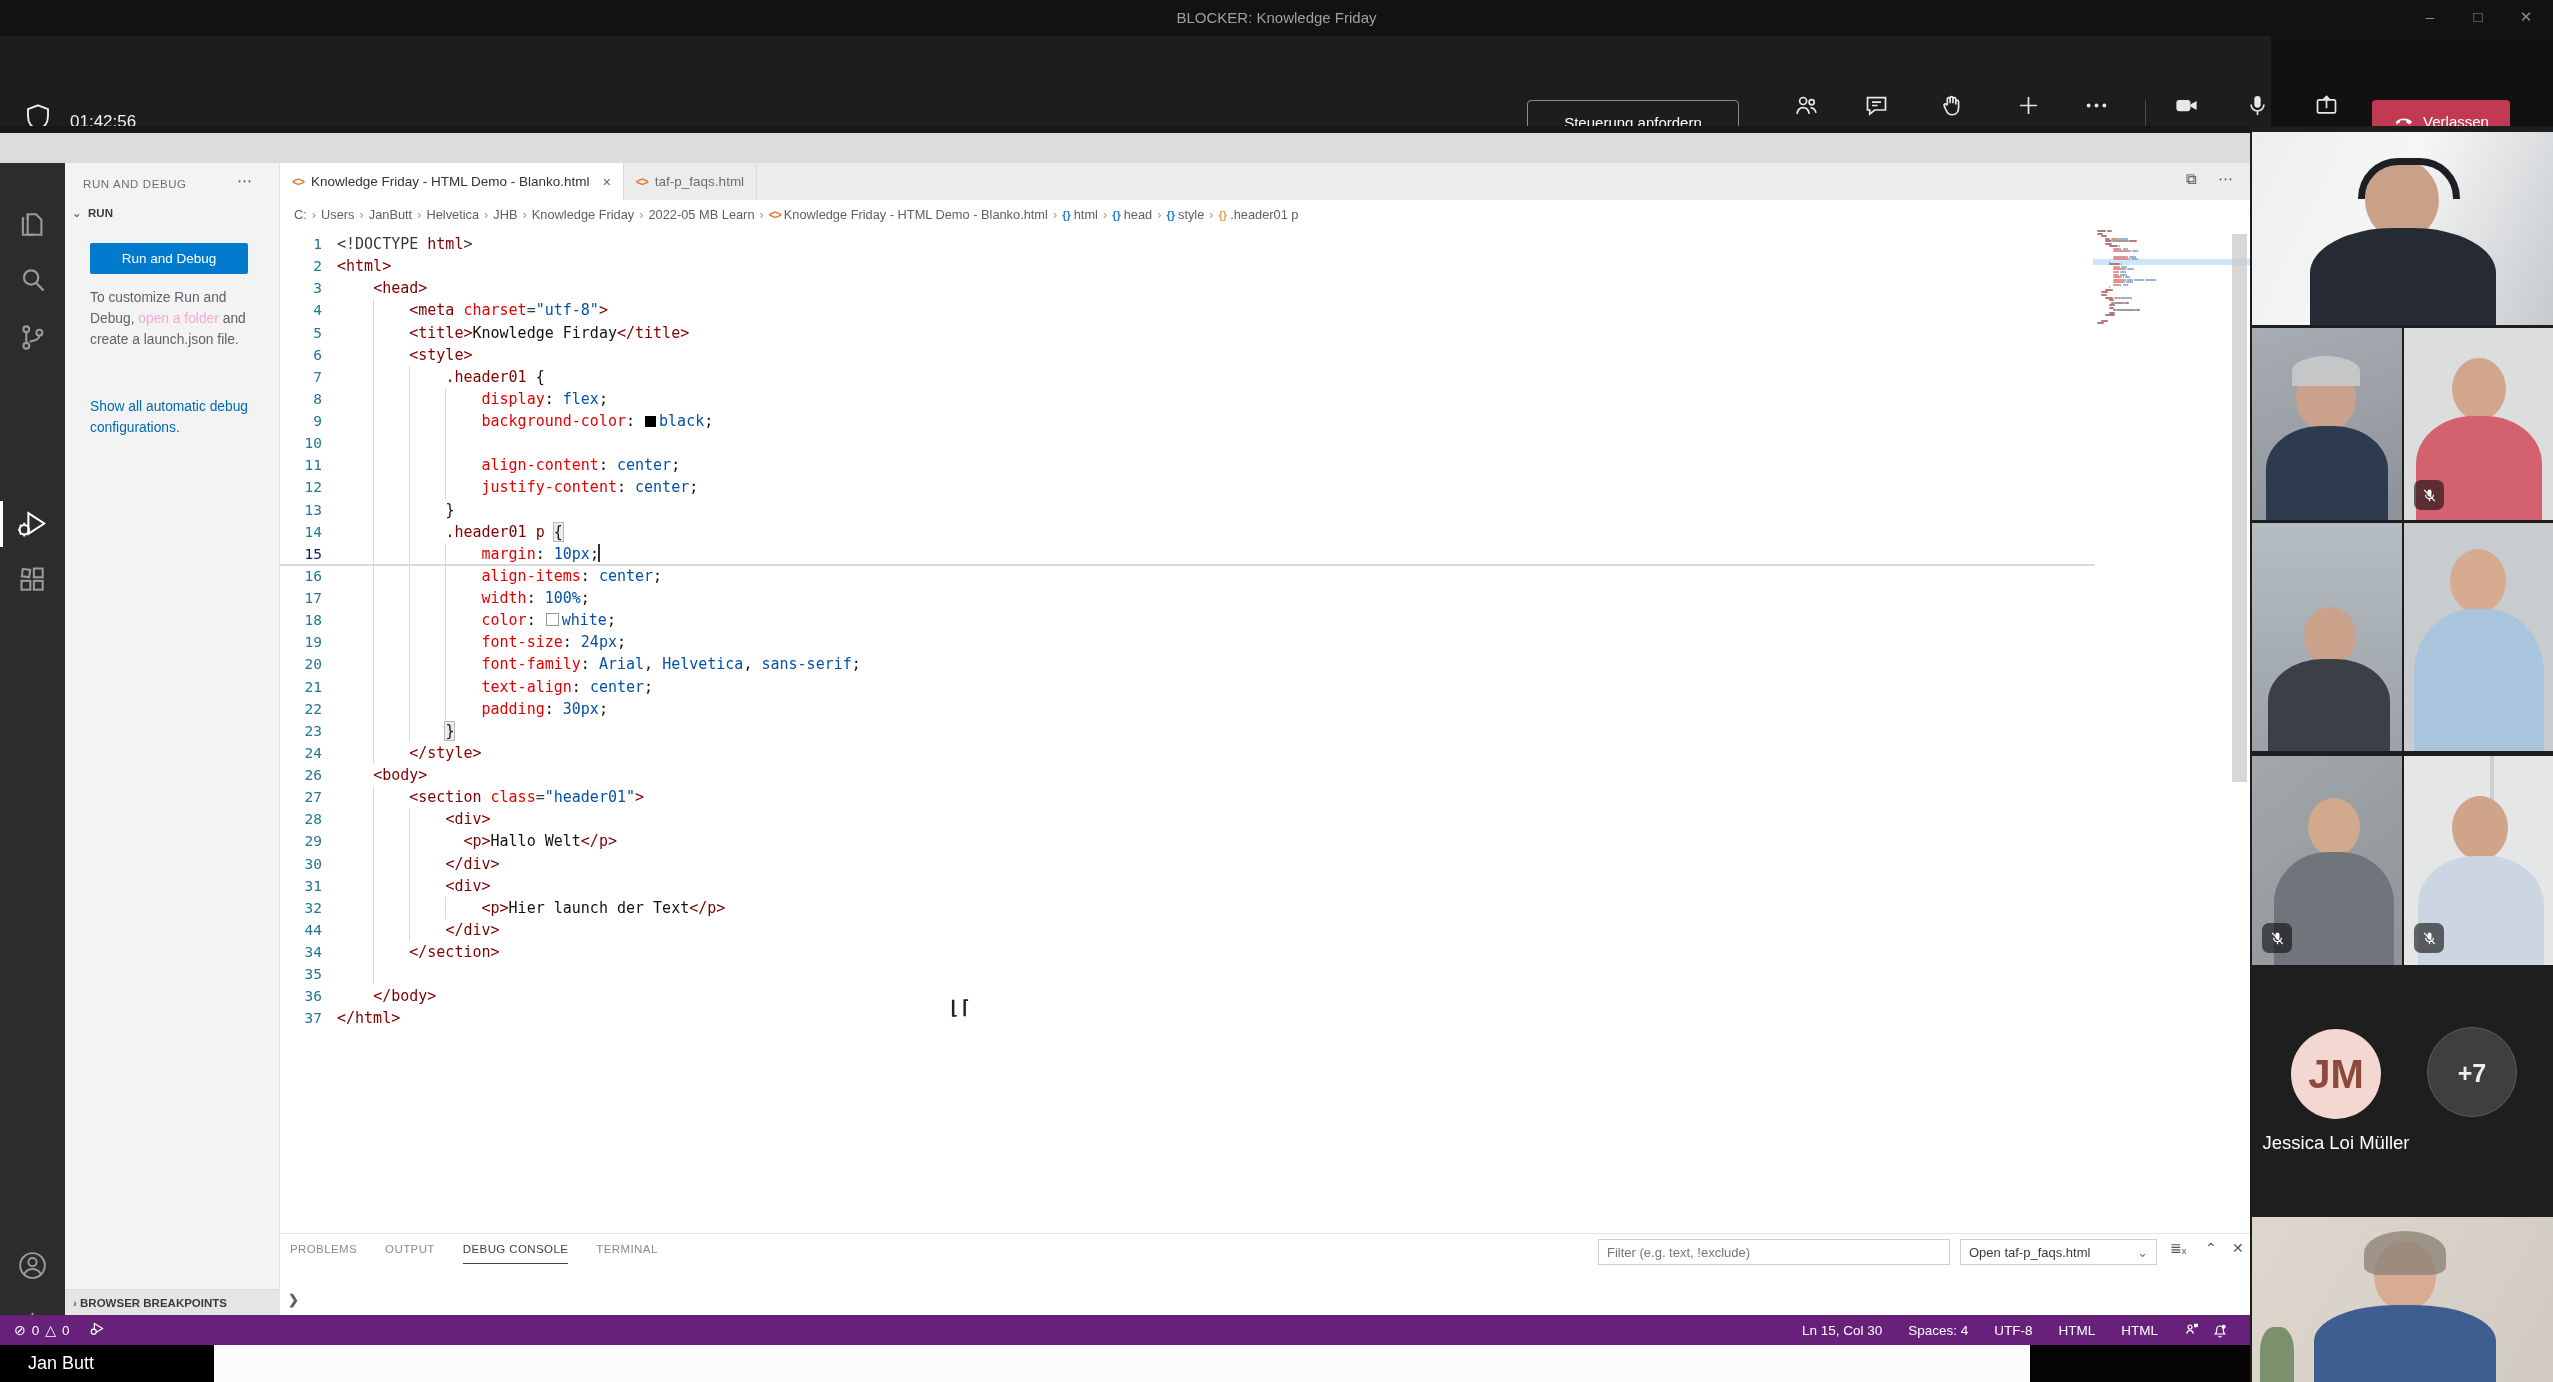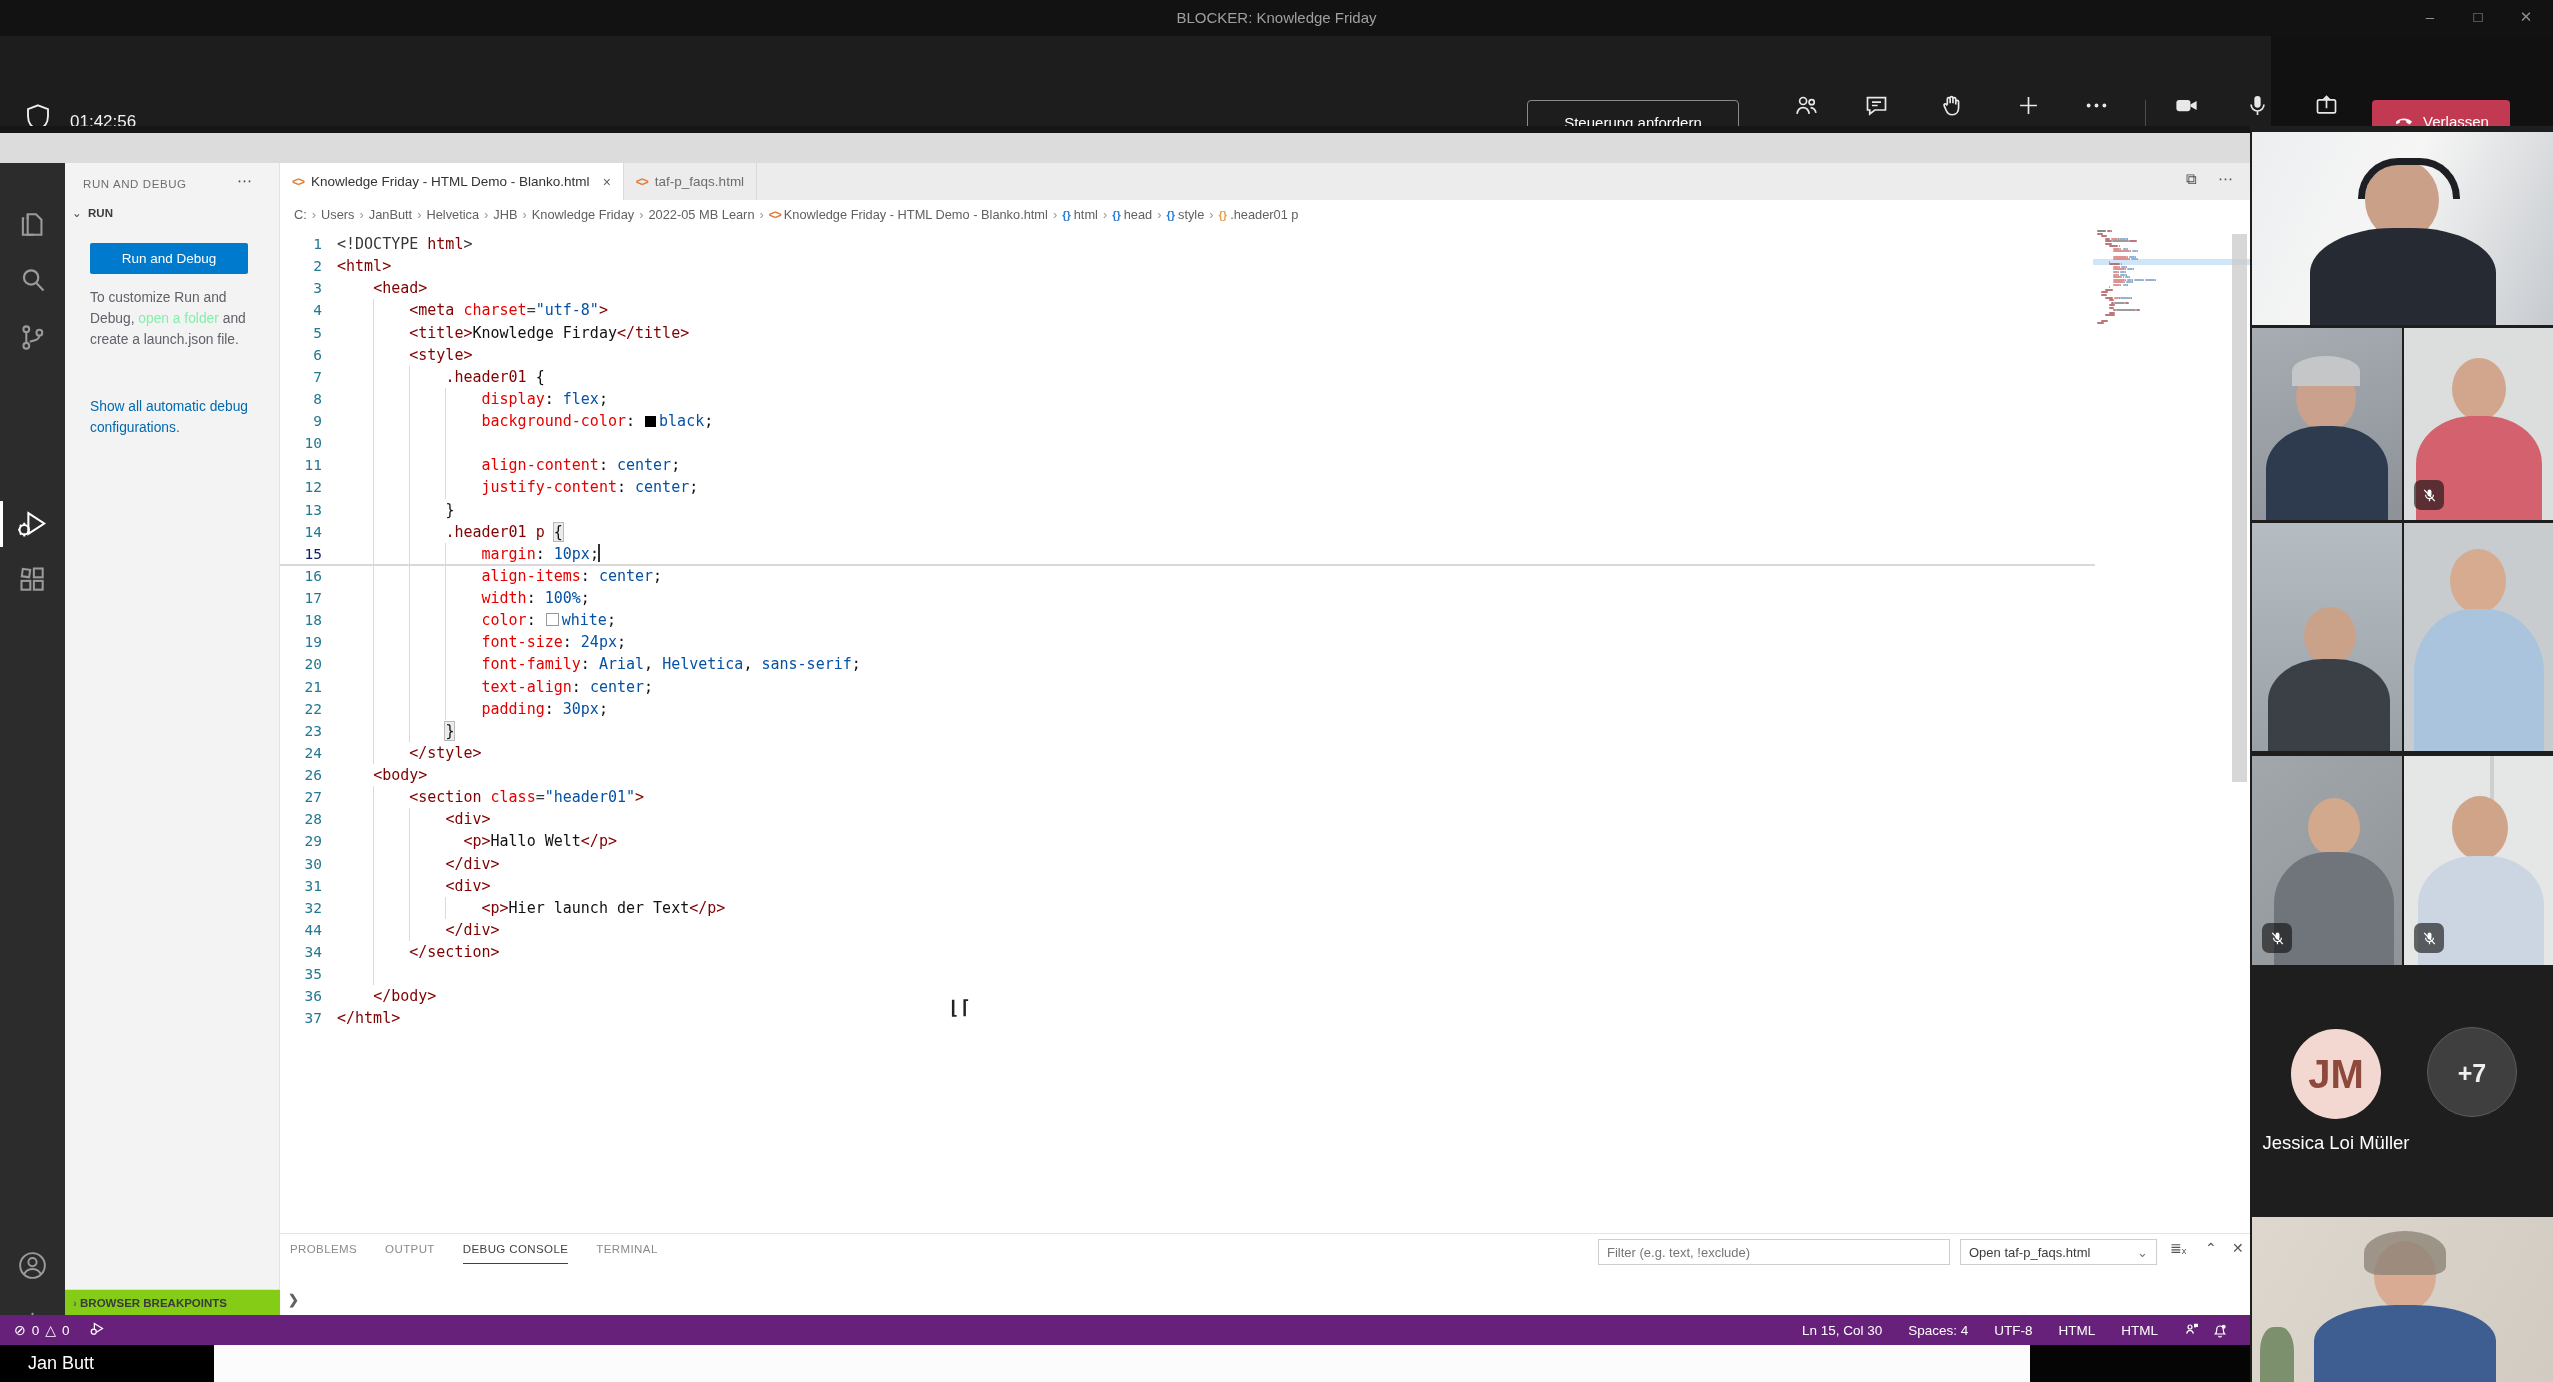--- a/index.html
+++ b/index.html
@@ -34,23 +34,23 @@
   .act-ic{left:16px;width:33px;height:33px;color:#9a9a9a;}
   .act-ic svg{width:33px;height:33px;}
   #act-indicator{left:0;top:338px;width:3px;height:46px;background:#fff;}
   #vs-sidebar{left:65px;top:163px;width:215px;height:1152px;background:#f3f3f3;border-right:1px solid #e2e2e2;box-sizing:border-box;}
   #sb-head{left:83px;top:178px;font-size:11.5px;letter-spacing:.6px;color:#6f6f6f;}
   #sb-dots{left:237px;top:172px;color:#424242;font-size:15px;letter-spacing:1px;}
   #sb-run-row{left:72px;top:206px;font-size:11.5px;font-weight:bold;color:#3c3c3c;}
   #sb-run-btn{left:90px;top:243px;width:158px;height:31px;background:#007acc;color:#fff;font-size:13.5px;
     text-align:center;line-height:31px;border-radius:2px;}
   #sb-hint{left:90px;top:287px;width:172px;font-size:13.8px;color:#61616a;line-height:21px;}
-  .sb-link{color:#86efac;}
+  .sb-link{color:#f9a8d4;}
   #sb-link2{left:90px;top:396px;width:172px;font-size:13.8px;color:#006ab1;line-height:21px;}
-  #sb-breakpoints{left:65px;top:1289px;width:215px;height:36px;background:#84cc16;border-top:1px solid #ddd;
+  #sb-breakpoints{left:65px;top:1289px;width:215px;height:36px;background:#e5e5e5;border-top:1px solid #ddd;
     font-size:11.5px;font-weight:bold;color:#3b3b3b;line-height:26px;box-sizing:border-box;}
   
   #vs-tabbar{left:280px;top:163px;width:1970px;height:37px;background:#ececec;}
   .tab{height:37px;display:flex;align-items:center;gap:7px;padding:0 12px;font-size:13.5px;box-sizing:border-box;border-right:1px solid #dadada;}
   .tab.active{background:#fff;color:#333;}
   .tab.inactive{background:#ececec;color:#6d6d6d;}
   .code-ic{color:#e37933;font-weight:bold;font-size:12px;letter-spacing:-1px;}
   .tab-close{color:#616161;font-size:14px;margin-left:6px;}
   .tabbar-ic{top:170px;color:#4f4f4f;font-size:15px;}
   #vs-breadcrumb{left:280px;top:200px;width:1970px;height:28px;background:#fff;display:flex;align-items:center;

